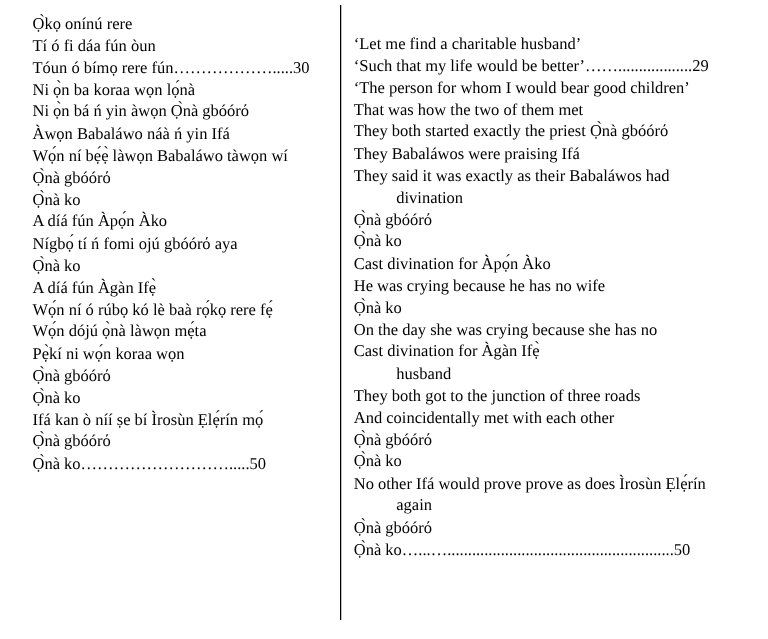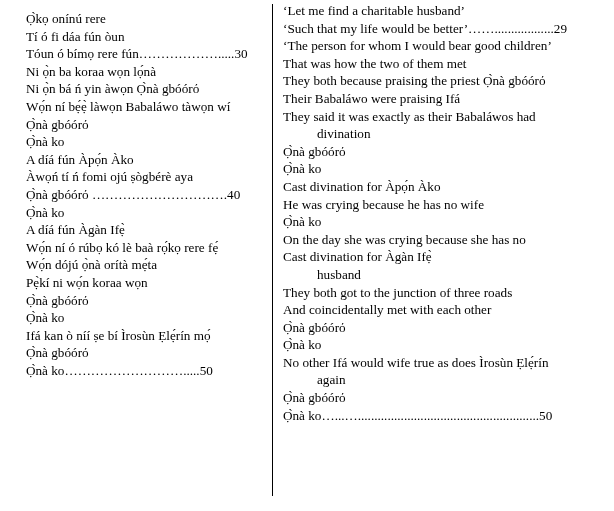--- a/index.html
+++ b/index.html
@@ -30,21 +30,21 @@
     padding: 10px 6px 0 26px;
   }
   .divider {
     width: 0;
     border-left: 1px solid #000000;
     margin: 4px 0 14px 0;
     height: 492px;
   }
   .col-right {
     width: 341px;
-    padding: 2px 8px 0 10px;
+    padding: 26px 8px 0 10px;
   }
   .line {
     font-size: 13.2px;
     line-height: 17.6px;
     white-space: pre-wrap;
     word-wrap: break-word;
   }
   .indent {
     padding-left: 34px;
     text-indent: 0;
@@ -54,60 +54,60 @@
 <body>
 
 <div class="page">
 
   <div class="column col-left" id="left-col">
       <div class="line">Ọ̀kọ onínú rere</div>
       <div class="line">Tí ó fi dáa fún òun</div>
       <div class="line">Tóun ó bímọ rere fún……………….....30</div>
       <div class="line">Ni ọ̀n ba koraa wọn lọ́nà</div>
       <div class="line">Ni ọ̀n bá ń yin àwọn Ọ̀nà gbóórό</div>
+      <div class="line">Àwọn Babaláwo náà ń yin Ifá</div>
       <div class="line">Wọ́n ní bẹ́ẹ̀ làwọn Babaláwo tàwọn wí</div>
       <div class="line">Ọ̀nà gbóórό</div>
       <div class="line">Ọ̀nà ko</div>
       <div class="line">A díá fún Àpọ́n Àko</div>
-      <div class="line">Àwọń tí ń fomi ojú ṣògbérè aya</div>
-      <div class="line">Ọ̀nà gbóórό ………………………….40</div>
+      <div class="line">Nígbọ́ tí ń fomi ojú gbóórό aya</div>
       <div class="line">Ọ̀nà ko</div>
       <div class="line">A díá fún Àgàn Ifẹ̀</div>
       <div class="line">Wọ́n ní ó rúbọ kó lè baà rọ́kọ rere fẹ́</div>
-      <div class="line">Wọ́n dójú ọ̀nà orítà mẹ́ta</div>
+      <div class="line">Wọ́n dójú ọ̀nà làwọn mẹ́ta</div>
       <div class="line">Pẹ̀kí ni wọ́n koraa wọn</div>
       <div class="line">Ọ̀nà gbóórό</div>
       <div class="line">Ọ̀nà ko</div>
       <div class="line">Ifá kan ò níí ṣe bí Ìrosùn Ẹlẹ́rín mọ́</div>
       <div class="line">Ọ̀nà gbóórό</div>
       <div class="line">Ọ̀nà ko……………………….....50</div>
     </div>
 
   <div class="divider"></div>
 
   <div class="column col-right" id="right-col">
       <div class="line">‘Let me find a charitable husband’</div>
       <div class="line">‘Such that my life would be better’……..................29</div>
       <div class="line">‘The person for whom I would bear good children’</div>
       <div class="line">That was how the two of them met</div>
-      <div class="line">They both because praising the priest Ọ̀nà gbóórό</div>
-      <div class="line">Their Babaláwo were praising Ifá</div>
+      <div class="line">They both started exactly the priest Ọ̀nà gbóórό</div>
+      <div class="line">They Babaláwos were praising Ifá</div>
       <div class="line">They said it was exactly as their Babaláwos had</div>
       <div class="line indent">divination</div>
       <div class="line">Ọ̀nà gbóórό</div>
       <div class="line">Ọ̀nà ko</div>
       <div class="line">Cast divination for Àpọ́n Àko</div>
       <div class="line">He was crying because he has no wife</div>
       <div class="line">Ọ̀nà ko</div>
       <div class="line">On the day she was crying because she has no</div>
       <div class="line">Cast divination for Àgàn Ifẹ̀</div>
       <div class="line indent">husband</div>
       <div class="line">They both got to the junction of three roads</div>
       <div class="line">And coincidentally met with each other</div>
       <div class="line">Ọ̀nà gbóórό</div>
       <div class="line">Ọ̀nà ko</div>
-      <div class="line">No other Ifá would wife true as does Ìrosùn Ẹlẹ́rín</div>
+      <div class="line">No other Ifá would prove prove as does Ìrosùn Ẹlẹ́rín</div>
       <div class="line indent">again</div>
       <div class="line">Ọ̀nà gbóórό</div>
       <div class="line">Ọ̀nà ko…...….......................................................50</div>
     </div>
 
 </div>
 
 </body></html>

